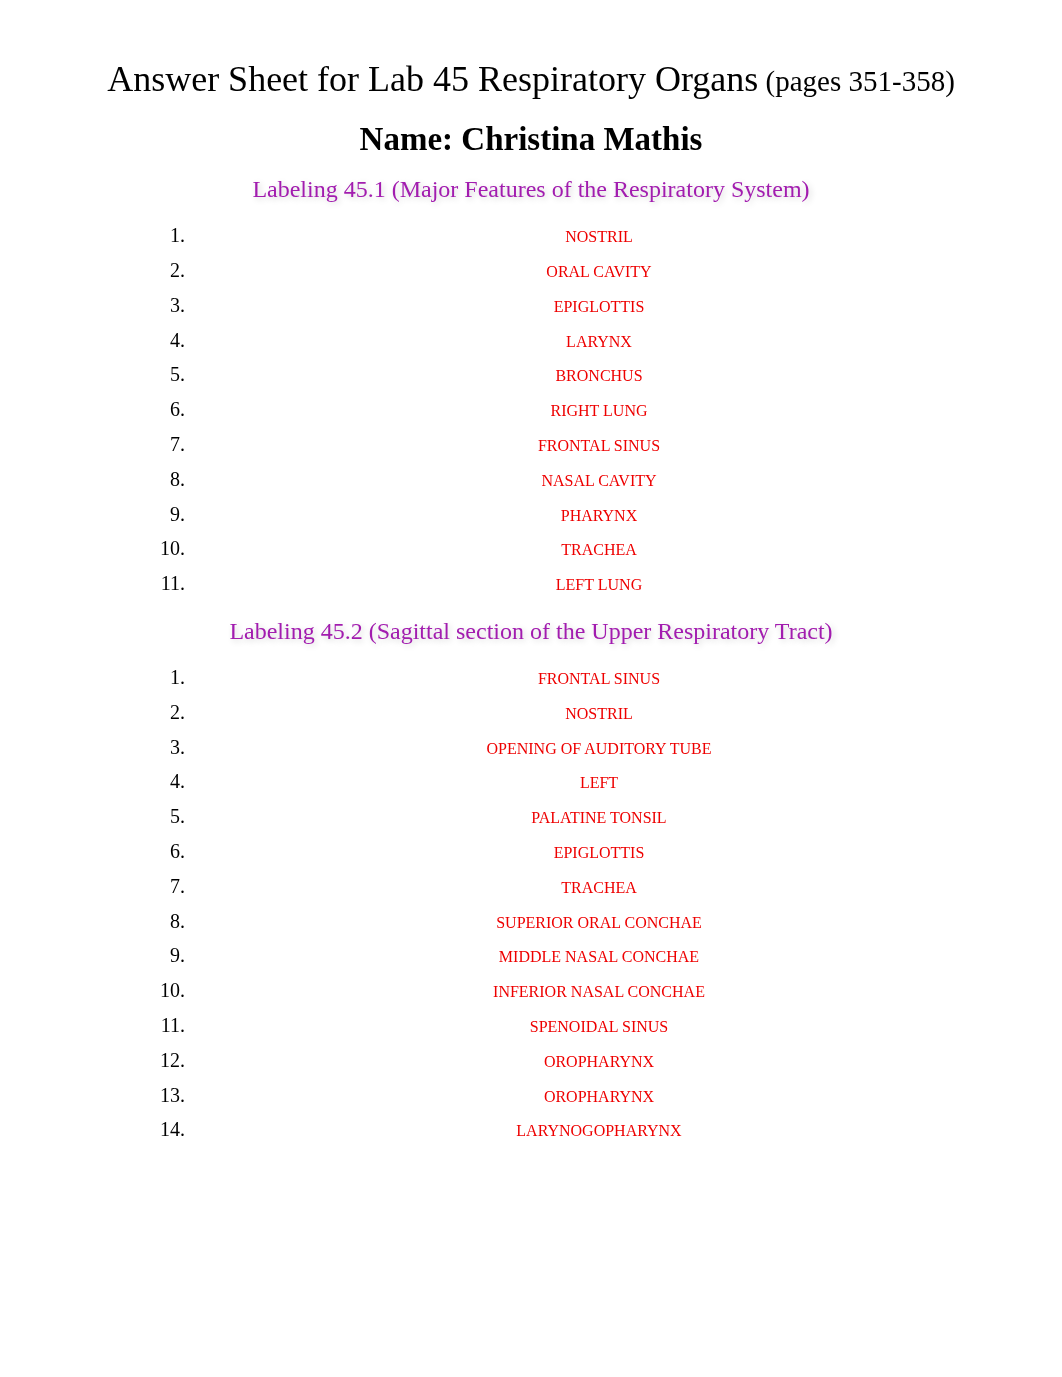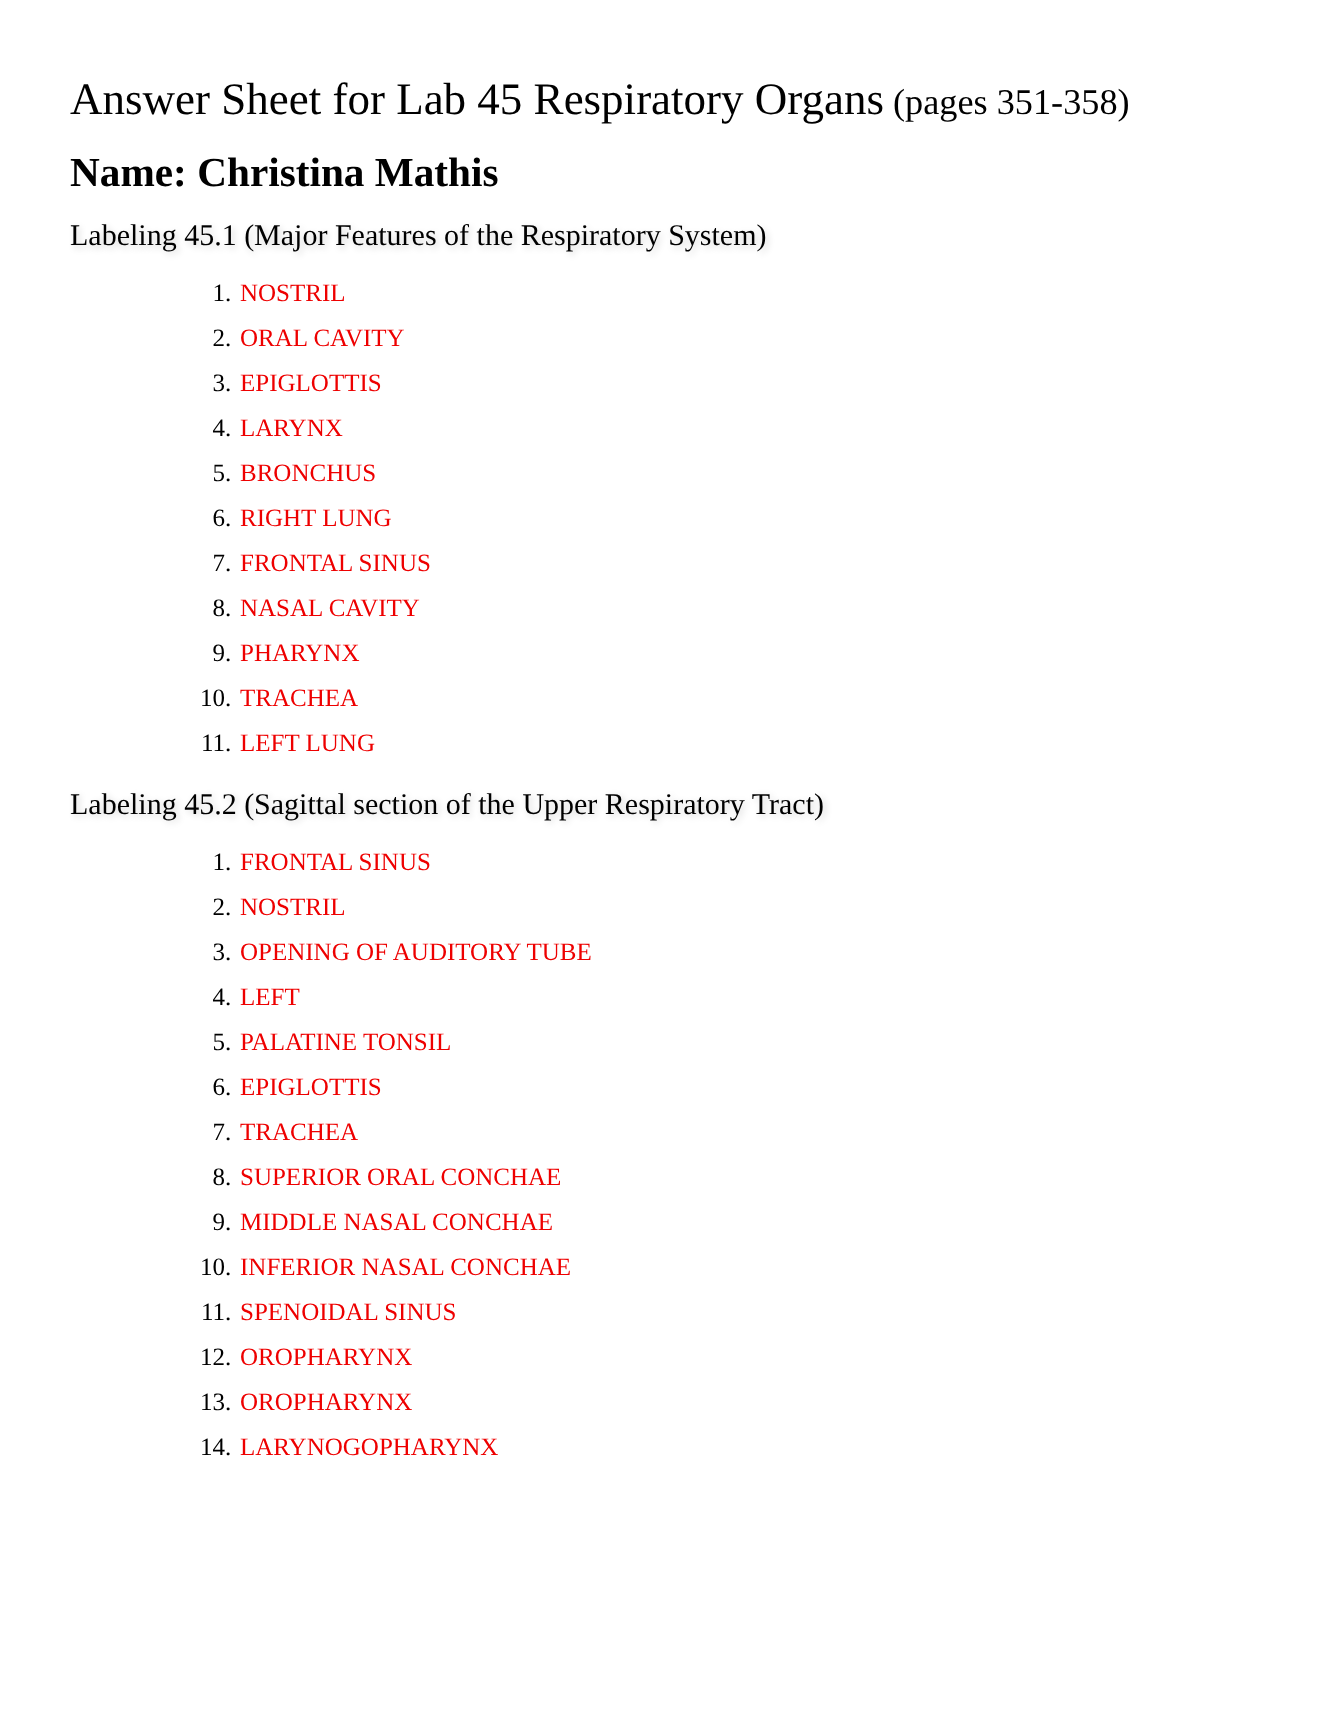--- a/index.html
+++ b/index.html
@@ -1,18 +1,19 @@
 <!DOCTYPE html>
 <html><head>
   <meta charset="utf-8">
   <style>
     * {
       margin: 0;
       padding: 0;
       box-sizing: border-box;
+      text-align: center;
     }
     body {
       background: #ffffff;
       font-family: "Times New Roman", Times, serif;
       width: 1062px;
       height: 1377px;
       padding: 58px 56px 0 56px;
       color: #000000;
     }
     .title-line {
@@ -26,32 +27,32 @@
       font-weight: 400;
     }
     .name-line {
       font-size: 33px;
       font-weight: 700;
       margin-bottom: 18px;
     }
     .section-heading {
       font-size: 24px;
       font-weight: 400;
-      color: #000000;
+      color: #a21caf;
       margin-bottom: 14px;
       text-shadow: 2px 2px 6px rgba(0,0,0,0.18);
     }
     ol {
       list-style-position: outside;
       margin-left: 82px;
       padding-left: 52px;
       margin-bottom: 18px;
     }
     li {
-      font-size: 20px;
+      font-size: 16px;
       color: #000000;
       line-height: 1.8;
       padding-left: 2px;
     }
     li .answer {
       color: #ee0000;
     }
     li::marker {
       color: #000000;
       font-size: 20px;

